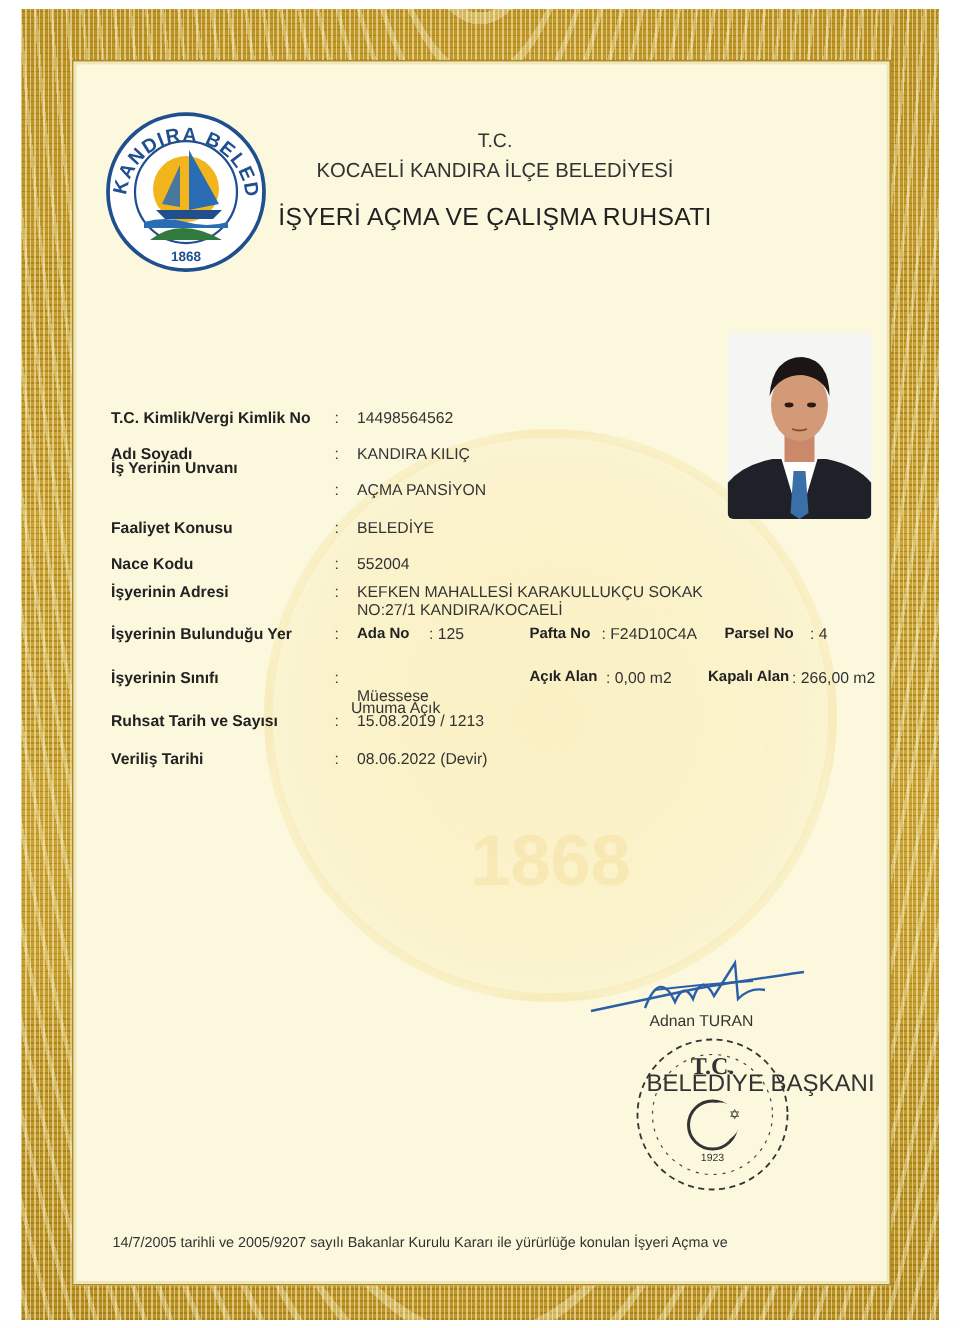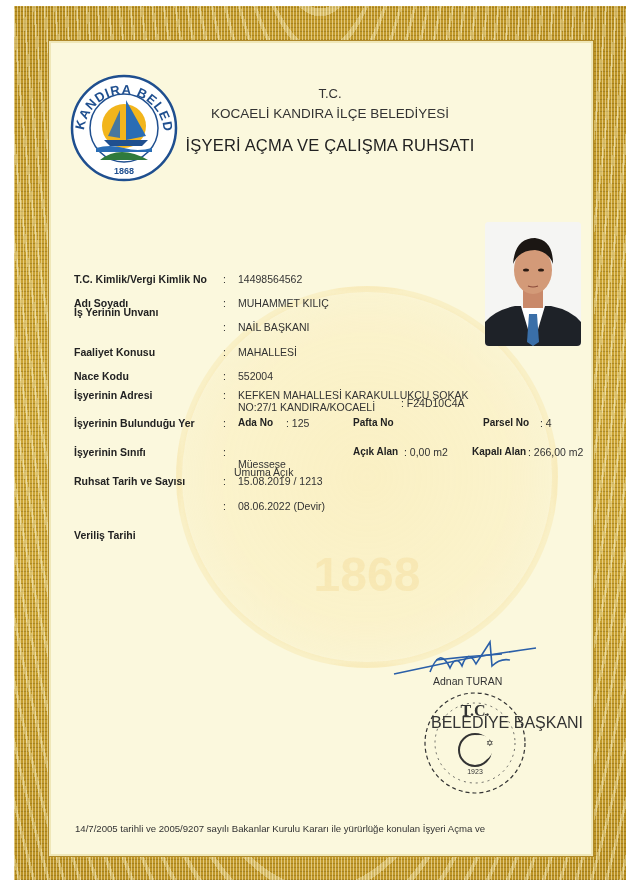--- a/index.html
+++ b/index.html
@@ -88,70 +88,70 @@
 </div>
 
 <div>
   <div class="lbl" style="top:273px">T.C. Kimlik/Vergi Kimlik No</div>
   <div class="colon" style="top:273px">:</div>
   <div class="val" style="top:273px">14498564562</div>
 </div>
 <div>
   <div class="lbl" style="top:297px">Adı Soyadı</div>
   <div class="colon" style="top:297px">:</div>
-  <div class="val" style="top:297px">MUHAMMET KILIÇ</div>
+  <div class="val" style="top:297px">KANDIRA KILIÇ</div>
 </div>
 <div>
   <div class="lbl" style="top:306px">İş Yerinin Unvanı</div>
   <div class="colon" style="top:321px">:</div>
-  <div class="val" style="top:321px">NAİL BAŞKANI</div>
+  <div class="val" style="top:321px">AÇMA PANSİYON</div>
 </div>
 <div>
   <div class="lbl" style="top:346px">Faaliyet Konusu</div>
   <div class="colon" style="top:346px">:</div>
-  <div class="val" style="top:346px">MAHALLESİ</div>
+  <div class="val" style="top:346px">BELEDİYE</div>
 </div>
 <div>
   <div class="lbl" style="top:370px">Nace Kodu</div>
   <div class="colon" style="top:370px">:</div>
   <div class="val" style="top:370px">552004</div>
 </div>
 <div>
   <div class="lbl" style="top:389px">İşyerinin Adresi</div>
   <div class="colon" style="top:389px">:</div>
   <div class="val" style="top:389px">KEFKEN MAHALLESİ KARAKULLUKÇU SOKAK</div>
   <div class="val" style="top:401px;left:238px">NO:27/1 KANDIRA/KOCAELİ</div>
 </div>
 <div>
   <div class="lbl" style="top:417px">İşyerinin Bulunduğu Yer</div>
   <div class="colon" style="top:417px">:</div>
   <div class="subb" style="top:417px;left:238px">Ada No</div>
   <div class="sub" style="top:417px;left:286px">: 125</div>
   <div class="subb" style="top:417px;left:353px">Pafta No</div>
-  <div class="sub" style="top:397px;left:401px">: F24D10C4A</div>
+  <div class="sub" style="top:417px;left:401px">: F24D10C4A</div>
   <div class="subb" style="top:417px;left:483px">Parsel No</div>
   <div class="sub" style="top:417px;left:540px">: 4</div>
 </div>
 <div>
   <div class="lbl" style="top:446px">İşyerinin Sınıfı</div>
   <div class="colon" style="top:446px">:</div>
   <div class="val" style="top:466px;left:234px">Umuma Açık</div>
   <div class="val" style="top:458px;left:238px">Müessese</div>
   <div class="subb" style="top:446px;left:353px">Açık Alan</div>
   <div class="sub" style="top:446px;left:404px">: 0,00 m2</div>
   <div class="subb" style="top:446px;left:472px">Kapalı Alan</div>
   <div class="sub" style="top:446px;left:528px">: 266,00 m2</div>
 </div>
 <div>
   <div class="lbl" style="top:475px">Ruhsat Tarih ve Sayısı</div>
   <div class="colon" style="top:475px">:</div>
   <div class="val" style="top:475px">15.08.2019 / 1213</div>
 </div>
 <div>
-  <div class="lbl" style="top:529px">Veriliş Tarihi</div>
+  <div class="lbl" style="top:500px">Veriliş Tarihi</div>
   <div class="colon" style="top:500px">:</div>
   <div class="val" style="top:500px">08.06.2022 (Devir)</div>
 </div>
 
 <svg style="position:absolute;left:390px;top:638px" width="150" height="42" viewBox="0 0 150 42">
   <path d="M4 36 L70 22 Q90 18 146 10" stroke="#2a5fa8" stroke-width="1.6" fill="none"></path>
   <path d="M40 34 Q50 8 60 30 Q66 16 72 28 Q78 10 86 26 L100 4 L102 28 Q110 20 120 22" stroke="#2a5fa8" stroke-width="1.6" fill="none"></path>
   <path d="M46 22 Q80 18 112 16" stroke="#2a5fa8" stroke-width="1.4" fill="none"></path>
 </svg>
 <div class="signer">Adnan TURAN</div>

